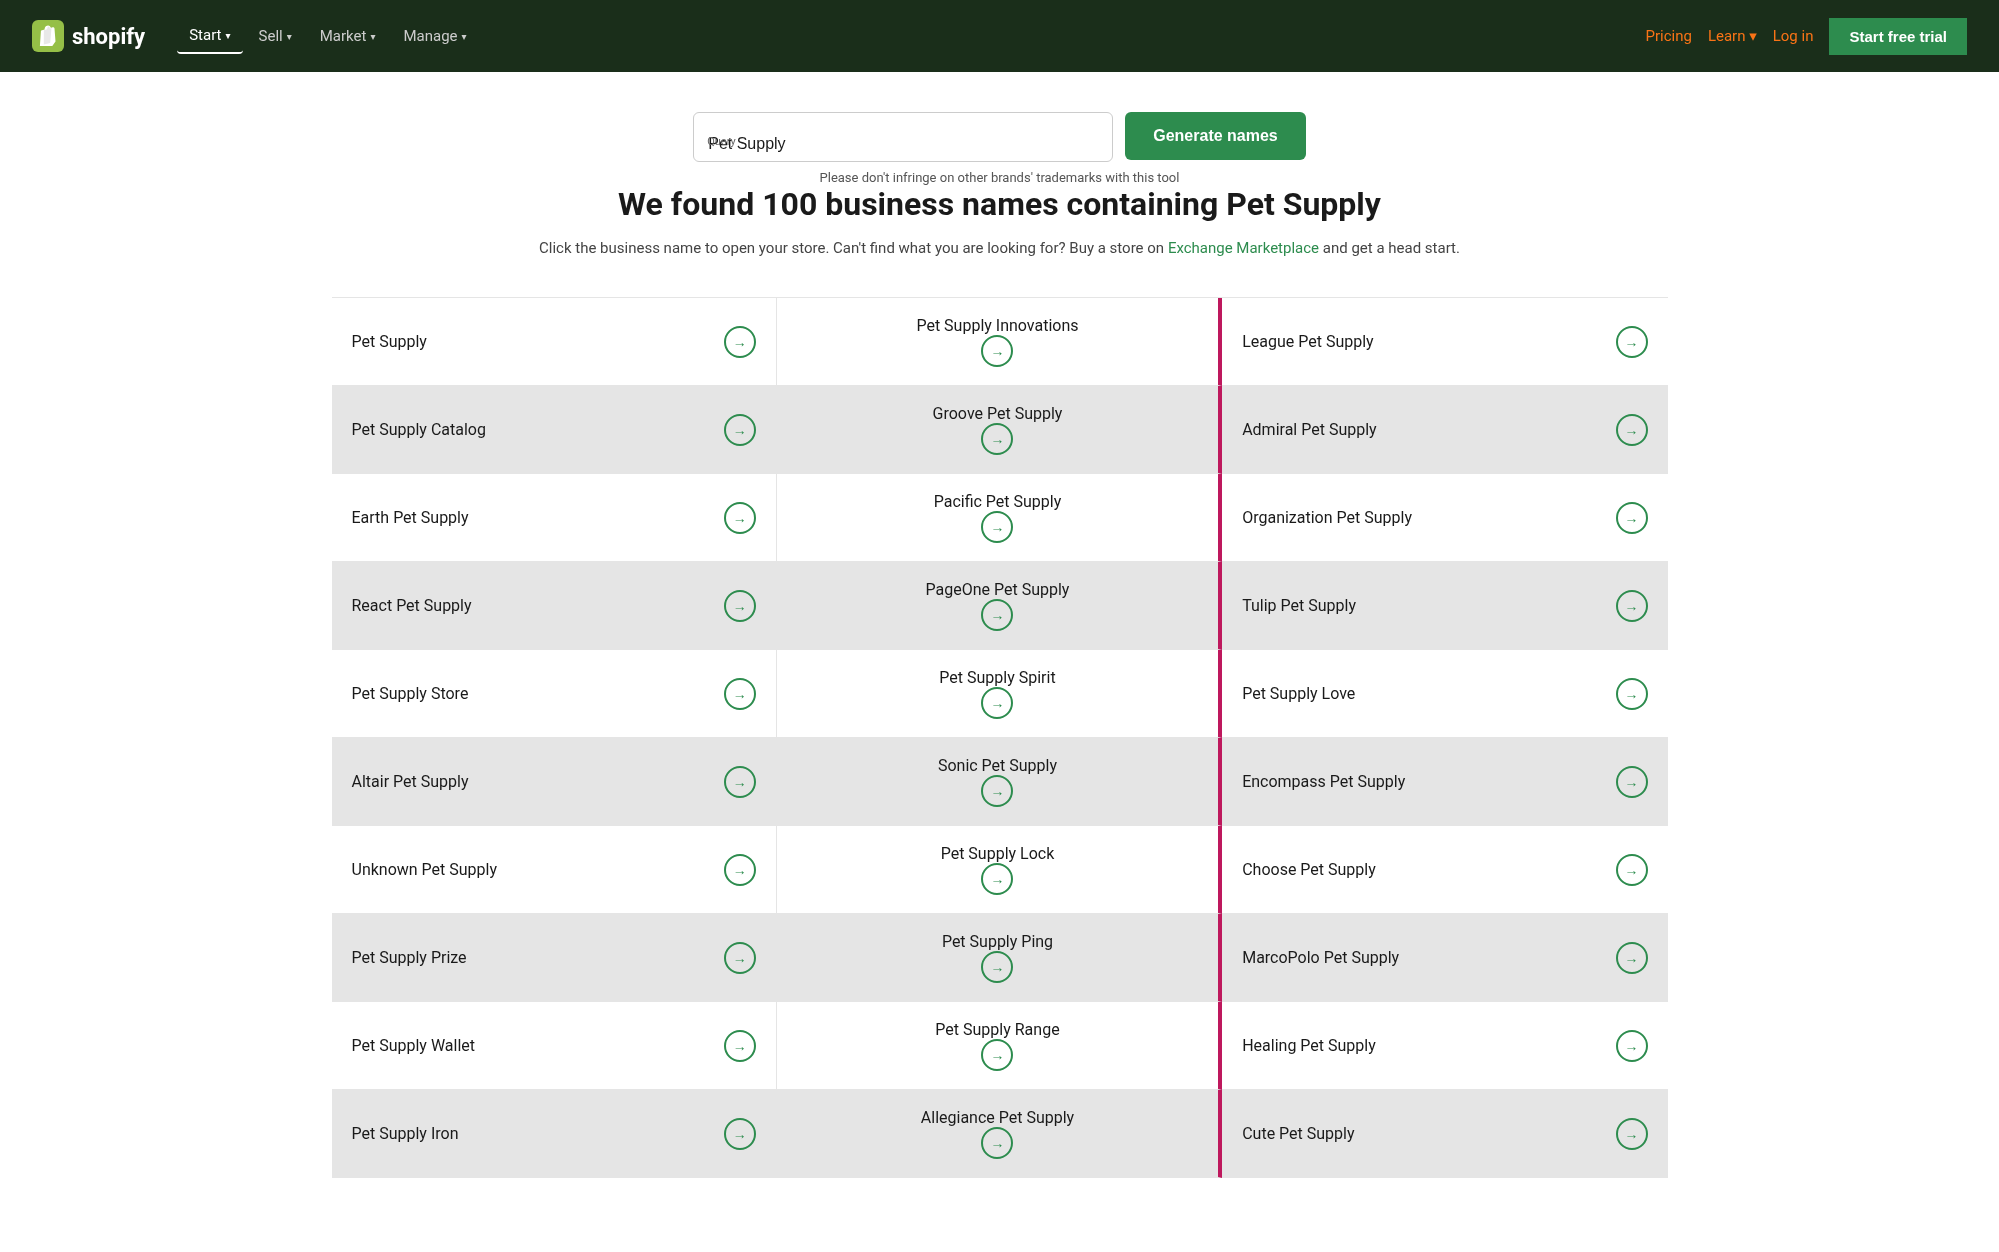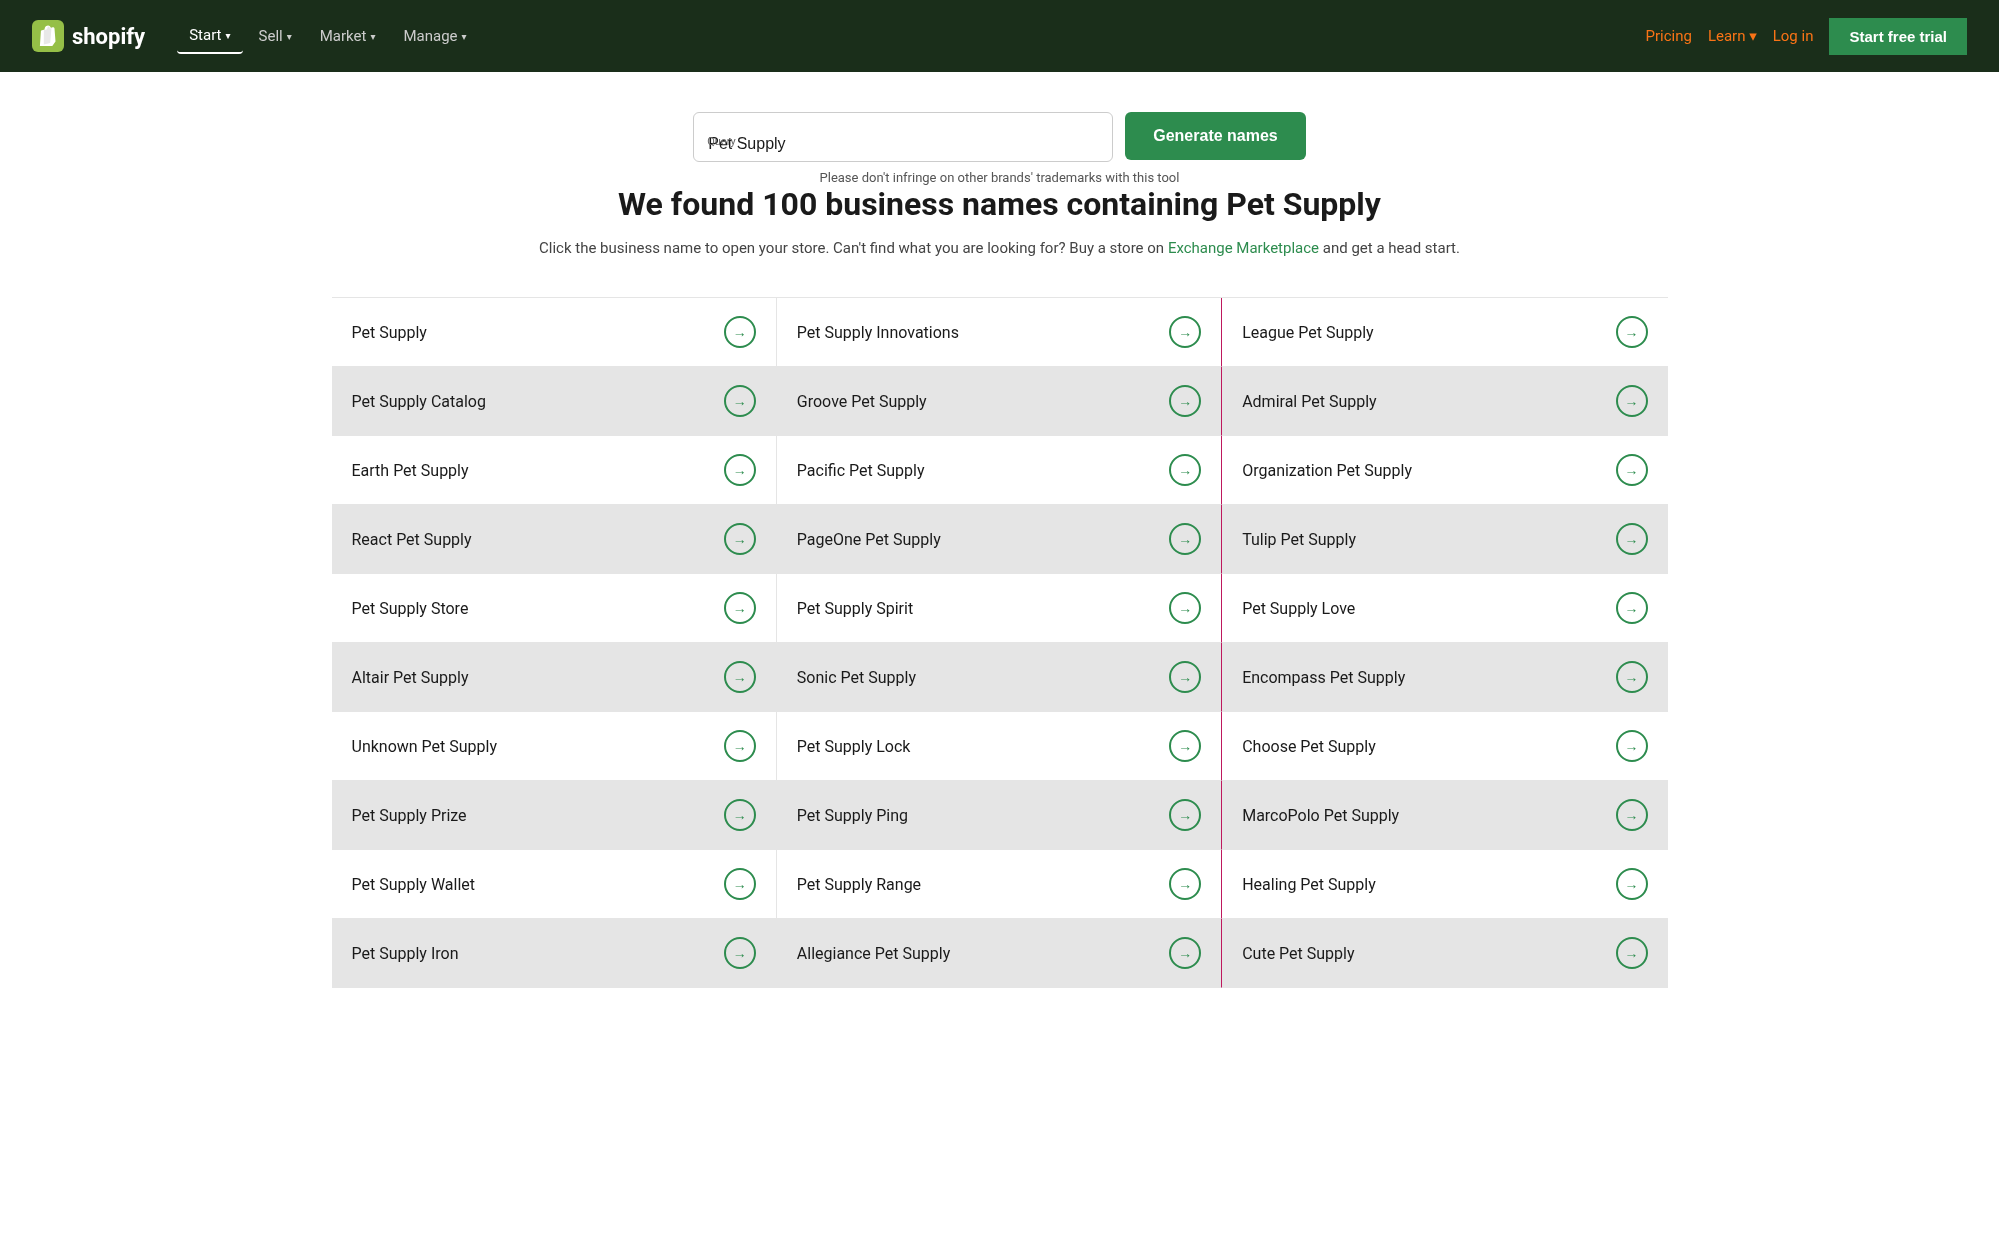--- a/index.html
+++ b/index.html
@@ -37,21 +37,21 @@
 
     
     .names-grid { display: grid; grid-template-columns: repeat(3, 1fr); gap: 0; margin-top: 40px; border-top: 1px solid #e5e5e5; }
     .name-item { display: flex; align-items: center; justify-content: space-between; padding: 18px 20px; border-bottom: 1px solid #e5e5e5; cursor: pointer; transition: background 0.15s; }
     .name-item.shaded { background: #e5e5e5; }
     .name-text { font-size: 16px; color: #1a1a1a; }
     .arrow-circle { width: 32px; height: 32px; border: 2px solid #2d8c4e; border-radius: 50%; display: flex; align-items: center; justify-content: center; color: #2d8c4e; font-size: 14px; flex-shrink: 0; }
 
     
     .names-grid .name-item:nth-child(3n+1) { border-right: 1px solid #e5e5e5; }
-    .names-grid .name-item:nth-child(3n+2) { border-right: 1px solid #be185d; }
+    .names-grid .name-item:nth-child(3n+2) { border-right: 4px solid #be185d; flex-direction: column; }
   </style>
 </head>
 <body>
 
 <nav>
   <div class="nav">
     <div class="nav-logo">
       <svg class="nav-logo-icon" viewBox="0 0 32 32" fill="none">
         <rect width="32" height="32" rx="6" fill="#95BF47"></rect>
         <path d="M22.5 8.5c-.1-.8-.8-1.2-1.4-1.2s-2.1.6-2.1.6c-.2-.6-.5-1.1-.9-1.5-.6-.6-1.4-.9-2.1-.9-1.2 0-2.3.7-2.9 1.8-.4.7-.5 1.5-.5 2.3l-3.2.9c-.5.1-.5.1-.5.6l-1 14.9h12.4l3.2-4.5L22.5 8.5z" fill="#fff"></path>

